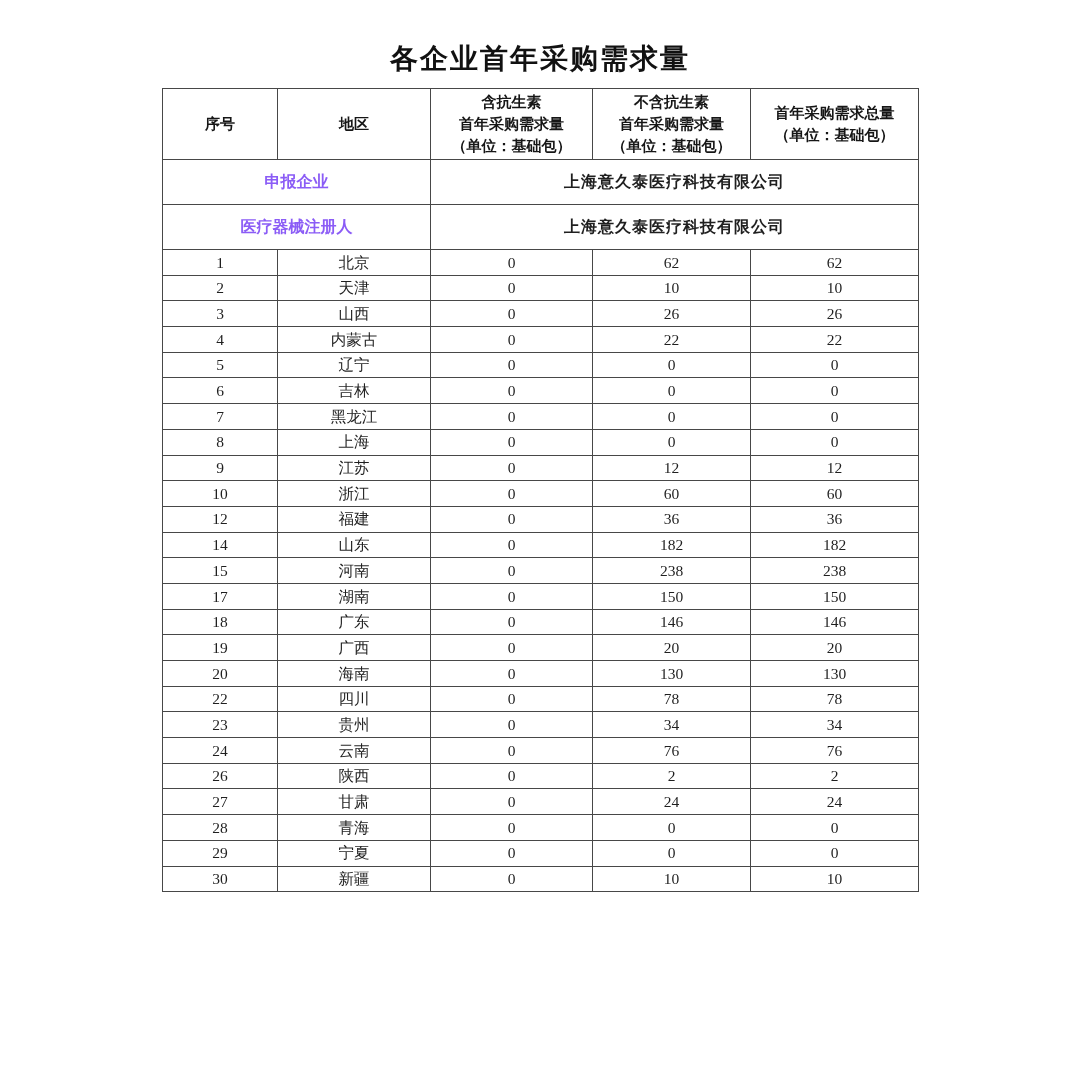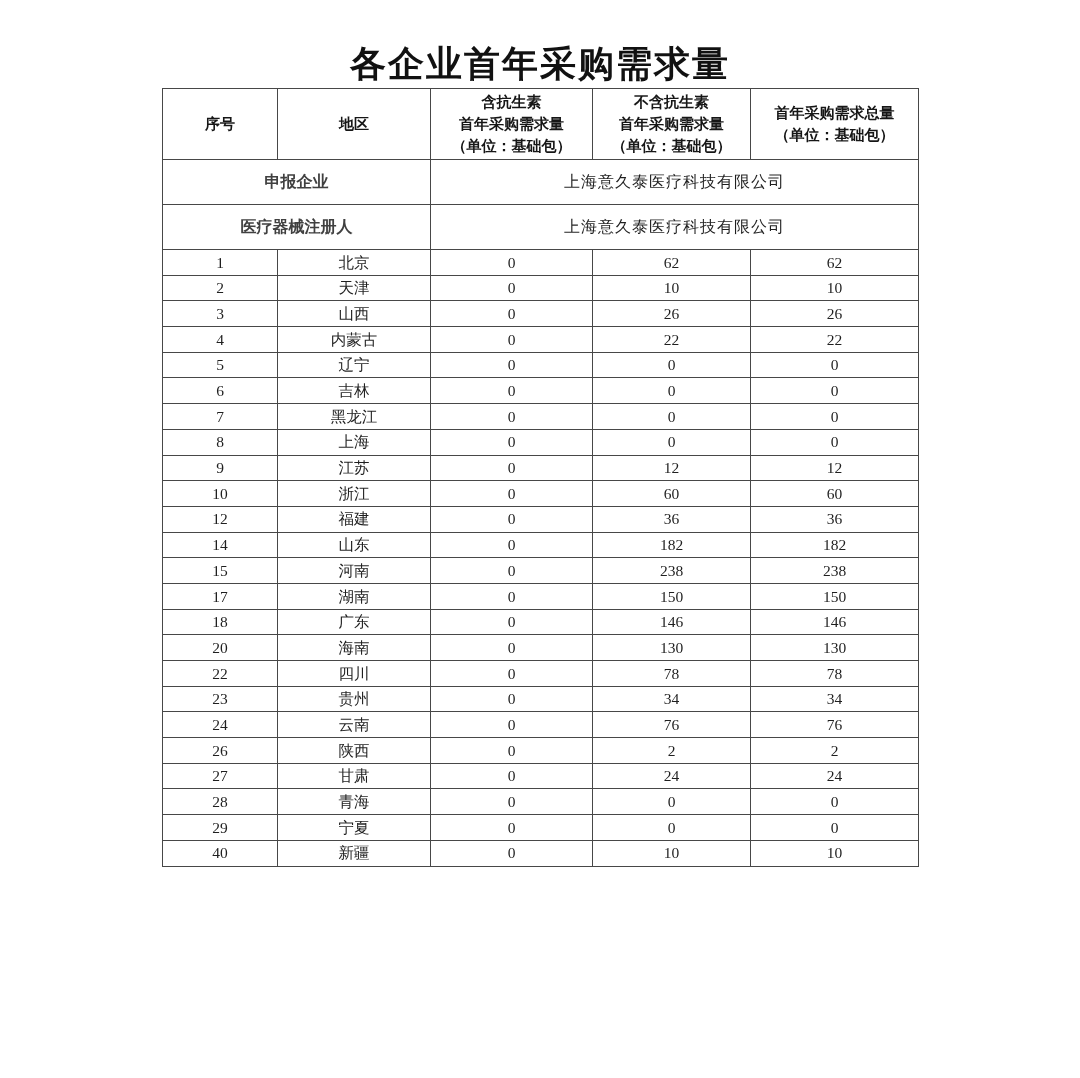--- a/index.html
+++ b/index.html
@@ -17,21 +17,21 @@
     color: #1f1f1f;
   }
   .title {
     position: absolute;
     top: 40px;
     left: 0;
     width: 100%;
     margin: 0;
     text-align: center;
     font-family: "Liberation Sans", "DejaVu Sans", sans-serif;
-    font-size: 36px;
+    font-size: 28px;
     font-weight: 700;
     letter-spacing: 2px;
     color: #111111;
   }
   table.tbl {
     position: absolute;
     left: 162px;
     top: 88px;
     width: 756px;
     border-collapse: collapse;
@@ -53,25 +53,25 @@
     color: #161616;
     white-space: pre-line;
   }
   .info-row td {
     height: 44px;
     font-size: 16px;
   }
   .info-label {
     font-family: "Liberation Sans", "DejaVu Sans", sans-serif;
     font-weight: 700;
-    color: #404040;
+    color: #8b5cf6;
   }
   .info-value {
     font-family: "Liberation Serif", "DejaVu Serif", serif;
-    font-weight: 400;
+    font-weight: 700;
     letter-spacing: 1px;
   }
   .data-row td {
     height: 24.7px;
     font-size: 15.5px;
     font-family: "Liberation Serif", "DejaVu Serif", serif;
     line-height: 1;
   }
 </style>
 </head>
@@ -211,20 +211,27 @@
           <td>150</td>
         </tr>
         <tr class="data-row">
           <td>18</td>
           <td>广东</td>
           <td>0</td>
           <td>146</td>
           <td>146</td>
         </tr>
         <tr class="data-row">
+          <td>19</td>
+          <td>广西</td>
+          <td>0</td>
+          <td>20</td>
+          <td>20</td>
+        </tr>
+        <tr class="data-row">
           <td>20</td>
           <td>海南</td>
           <td>0</td>
           <td>130</td>
           <td>130</td>
         </tr>
         <tr class="data-row">
           <td>22</td>
           <td>四川</td>
           <td>0</td>
@@ -267,21 +274,21 @@
           <td>0</td>
         </tr>
         <tr class="data-row">
           <td>29</td>
           <td>宁夏</td>
           <td>0</td>
           <td>0</td>
           <td>0</td>
         </tr>
         <tr class="data-row">
-          <td>40</td>
+          <td>30</td>
           <td>新疆</td>
           <td>0</td>
           <td>10</td>
           <td>10</td>
         </tr>
       </tbody>
   </table>
 </div>
 
 </body></html>

